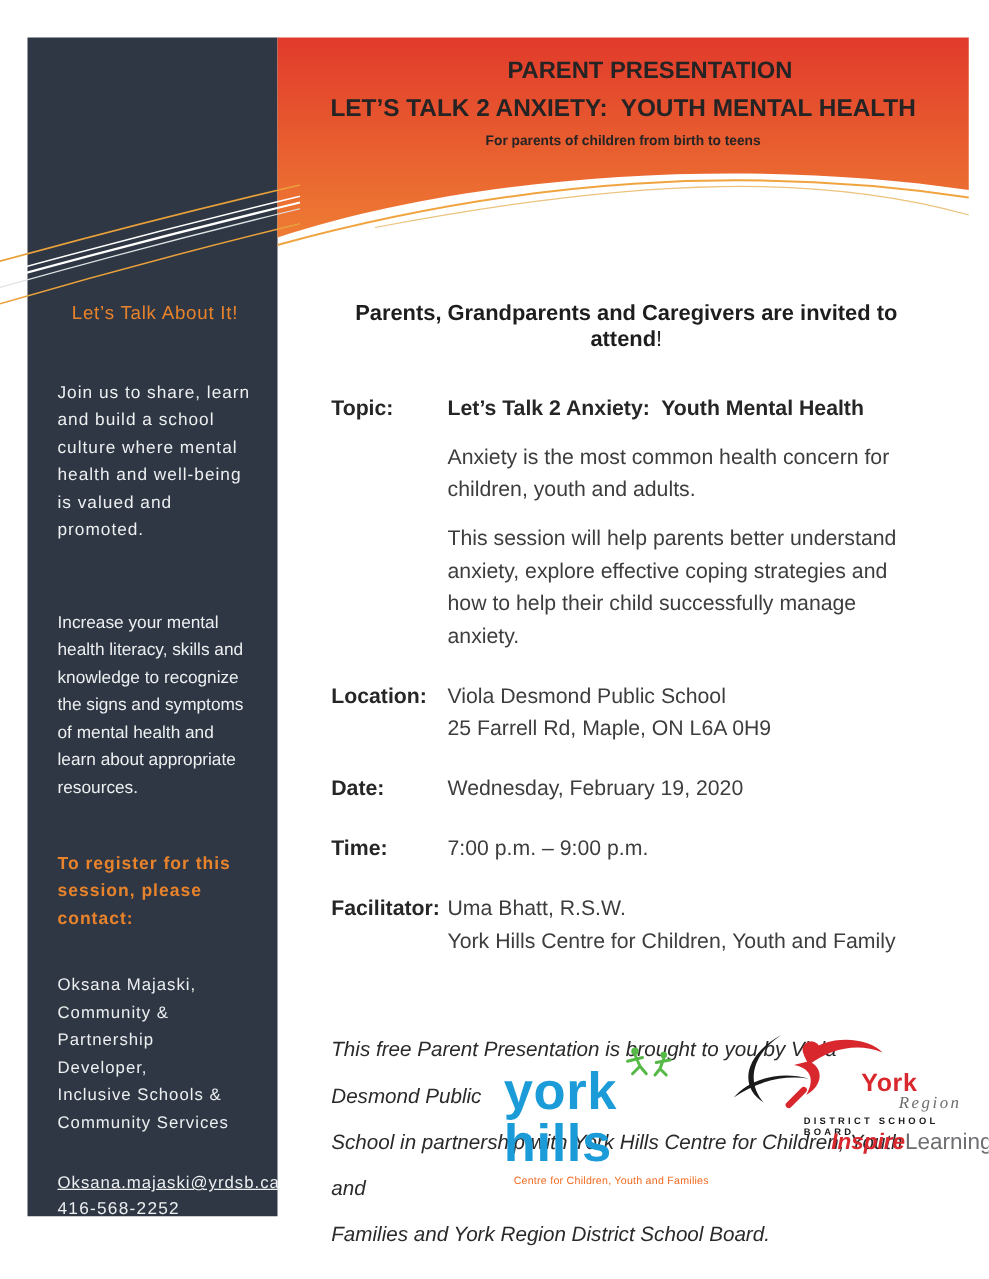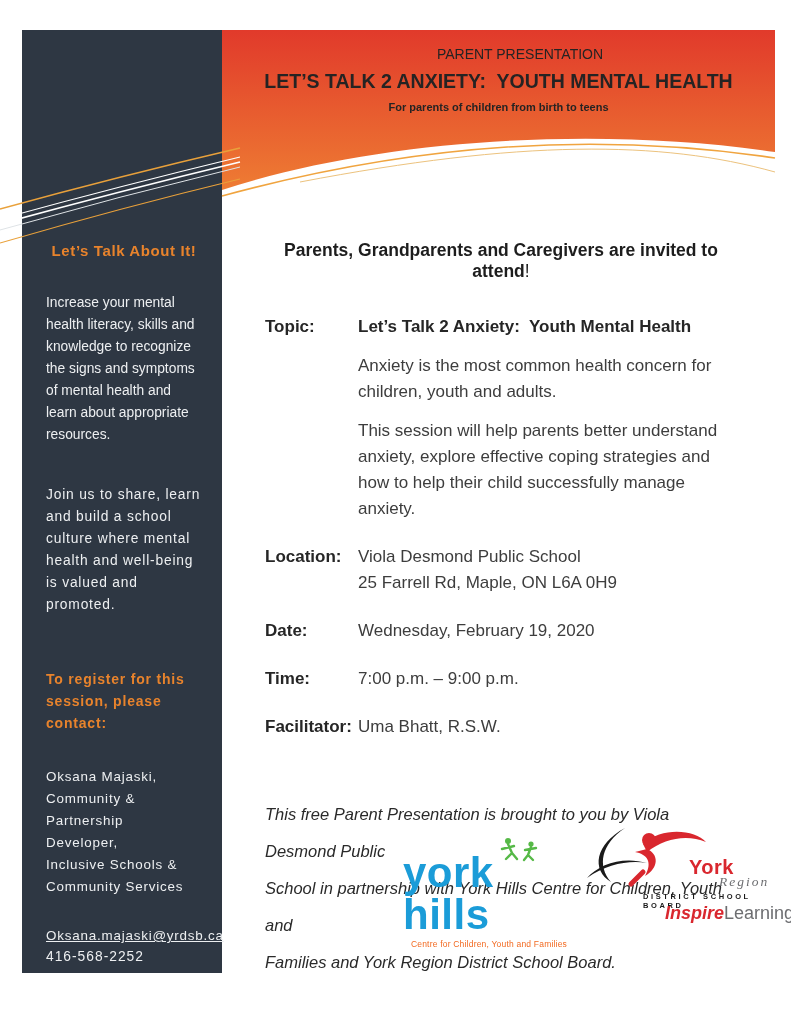--- a/index.html
+++ b/index.html
@@ -4,39 +4,39 @@
 <style>
   * { box-sizing: border-box; }
   html,body { margin:0; padding:0; background:#ffffff; }
   body { width:791px; height:1023px; font-family:"Liberation Sans", sans-serif; }
   .page { position:relative; width:791px; height:1023px; background:#fff; overflow:hidden; }
 
   
   .sidebar { position:absolute; left:22px; top:30px; width:200px; height:943px;
              background:#2e3743; z-index:1; }
   .sidebar-inner { padding:212px 20px 0 24px; }
-  .sb-heading { color:#e8832c; font-weight:bold; font-size:15px; text-align:center;
-                letter-spacing:.6px; margin:0 0 33px 0; }
+  .sb-heading { color:#e8832c; font-weight:normal; font-size:15px; text-align:center;
+                letter-spacing:.6px; margin:0 0 44px 0; }
   .sb-para { color:#edeff1; font-size:13.8px; line-height:22px; margin:0 0 38px 0;
              white-space:pre-line; }
   .sb-para.spaced { letter-spacing:.8px; margin-bottom:52px; }
   .sb-register { color:#e8832c; font-weight:bold; font-size:14px; line-height:22px;
                  letter-spacing:.8px; white-space:pre-line; margin:0 0 32px 0; }
   .sb-contact { color:#edeff1; font-size:13.4px; line-height:22px; letter-spacing:.8px;
                 white-space:pre-line; margin:0 0 28px 0; }
   .sb-email { display:inline-block; color:#edeff1; font-size:13.4px; letter-spacing:.8px;
               text-decoration:underline; margin:0 0 6px 0; cursor:pointer; }
   .sb-phone { color:#edeff1; font-size:13.8px; letter-spacing:1px; }
 
   
   .swoosh-svg { position:absolute; left:0; top:0; z-index:2; pointer-events:none; }
 
   .header-text { position:absolute; left:222px; top:46px; width:553px; z-index:3;
                  text-align:center; color:#252323; }
-  .ht1 { font-size:14px; font-weight:normal; margin-bottom:8px;padding-left:43px; }
+  .ht1 { font-size:19px; font-weight:bold; margin-bottom:8px;padding-left:43px; }
   .ht2 { font-size:19.5px; font-weight:bold; white-space:pre; margin-bottom:8px; }
   .ht3 { font-size:11px; font-weight:bold; }
 
   
   .main { position:absolute; left:222px; top:230px; width:553px; z-index:3;
           padding:0 38px 0 43px; color:#3d3d3d; }
   .invite { text-align:center; font-size:17.5px; color:#1d1d1d; margin:10px 0 32px 0; }
   .invite .b { font-weight:bold; }
   .row { display:flex; margin-top:22px; }
   .row-label { width:93px; flex:none; font-weight:bold; font-size:17px; color:#262626;
@@ -71,33 +71,33 @@
   .yr-inspire .bang { color:#d9272e; font-weight:bold; font-style:italic; }
 </style>
 </head>
 <body>
 
 <div class="page">
 
   <div class="sidebar">
     <div class="sidebar-inner">
       <div class="sb-heading">Let’s Talk About It!</div>
+      <p class="sb-para spaced">Join us to share, learn
+and build a school
+culture where mental
+health and well-being
+is valued and
+promoted.</p>
       <p class="sb-para">Increase your mental
 health literacy, skills and
 knowledge to recognize
 the signs and symptoms
 of mental health and
 learn about appropriate
 resources.</p>
-      <p class="sb-para spaced">Join us to share, learn
-and build a school
-culture where mental
-health and well-being
-is valued and
-promoted.</p>
       <div class="sb-register">To register for this
 session, please
 contact:</div>
       <div class="sb-contact">Oksana Majaski,
 Community &amp; Partnership
 Developer,
 Inclusive Schools &amp;
 Community Services</div>
       <a class="sb-email">Oksana.majaski@yrdsb.ca</a>
       <div class="sb-phone">416-568-2252</div>
@@ -159,20 +159,21 @@
 
     <div class="row">
       <div class="row-label">Time:</div>
       <div class="row-value">7:00 p.m. – 9:00 p.m.</div>
     </div>
 
     <div class="row">
       <div class="row-label">Facilitator:</div>
       <div class="row-value">
         <div>Uma Bhatt, R.S.W.</div>
+        <div>York Hills Centre for Children, Youth and Family</div>
       </div>
     </div>
 
     <div class="note">This free Parent Presentation is brought to you by Viola Desmond Public
 School in partnership with York Hills Centre for Children, Youth and
 Families and York Region District School Board.</div>
   </div>
 
   <div class="logos">
 

